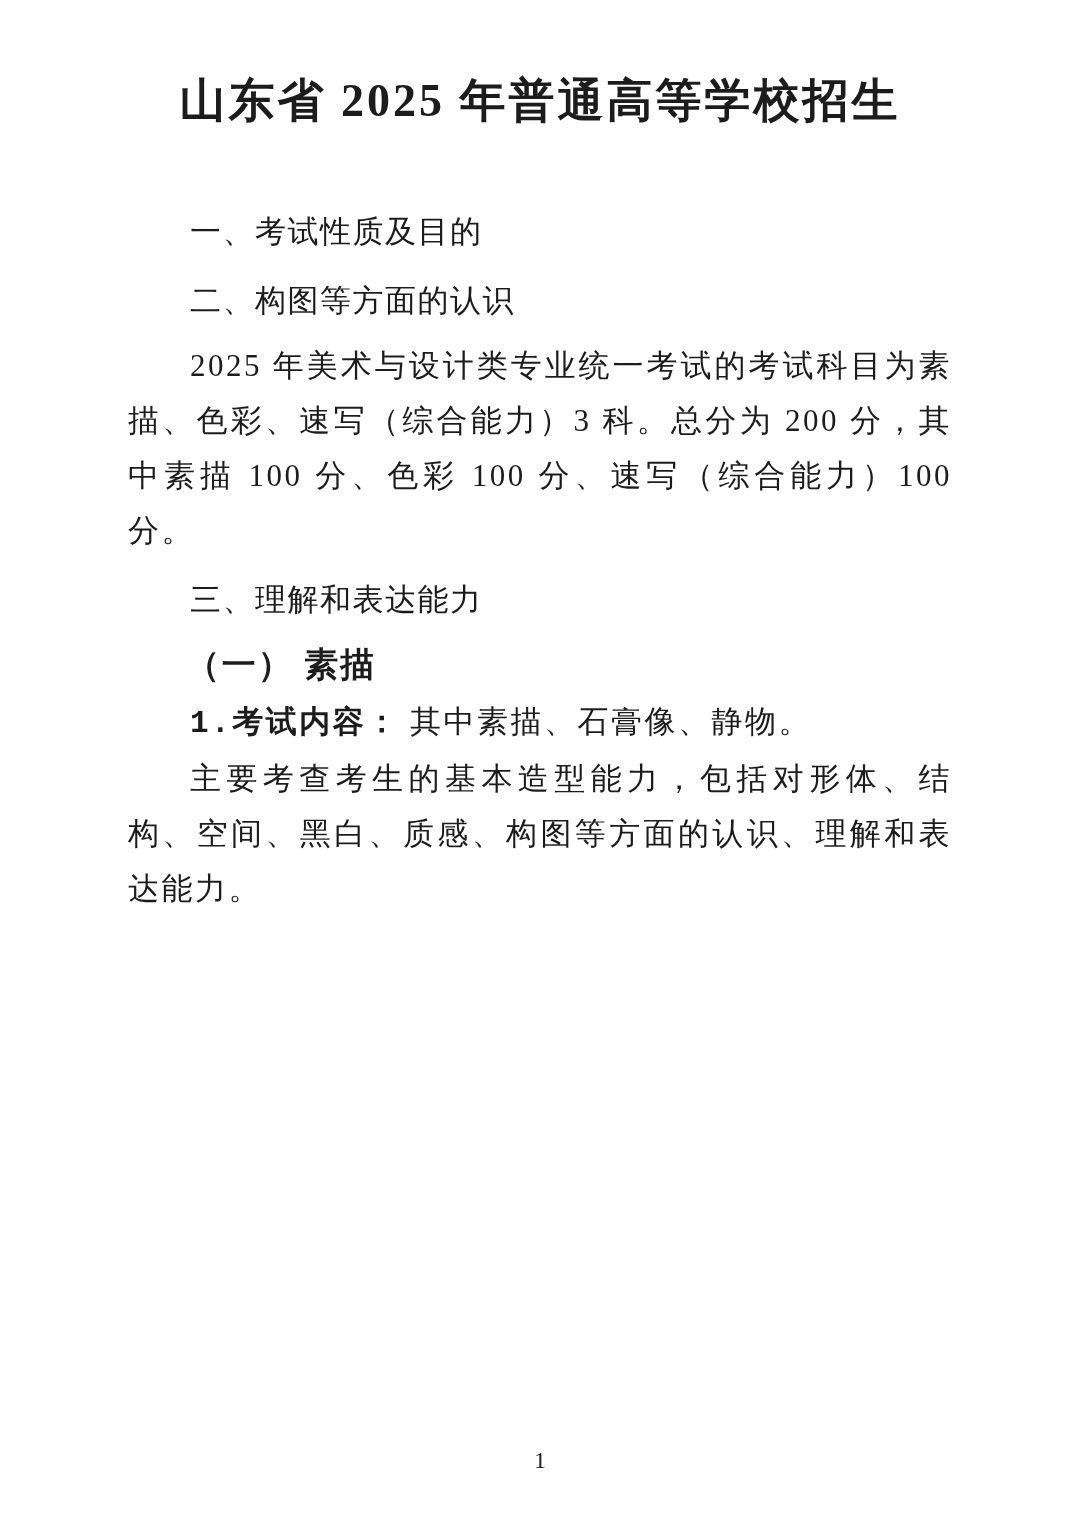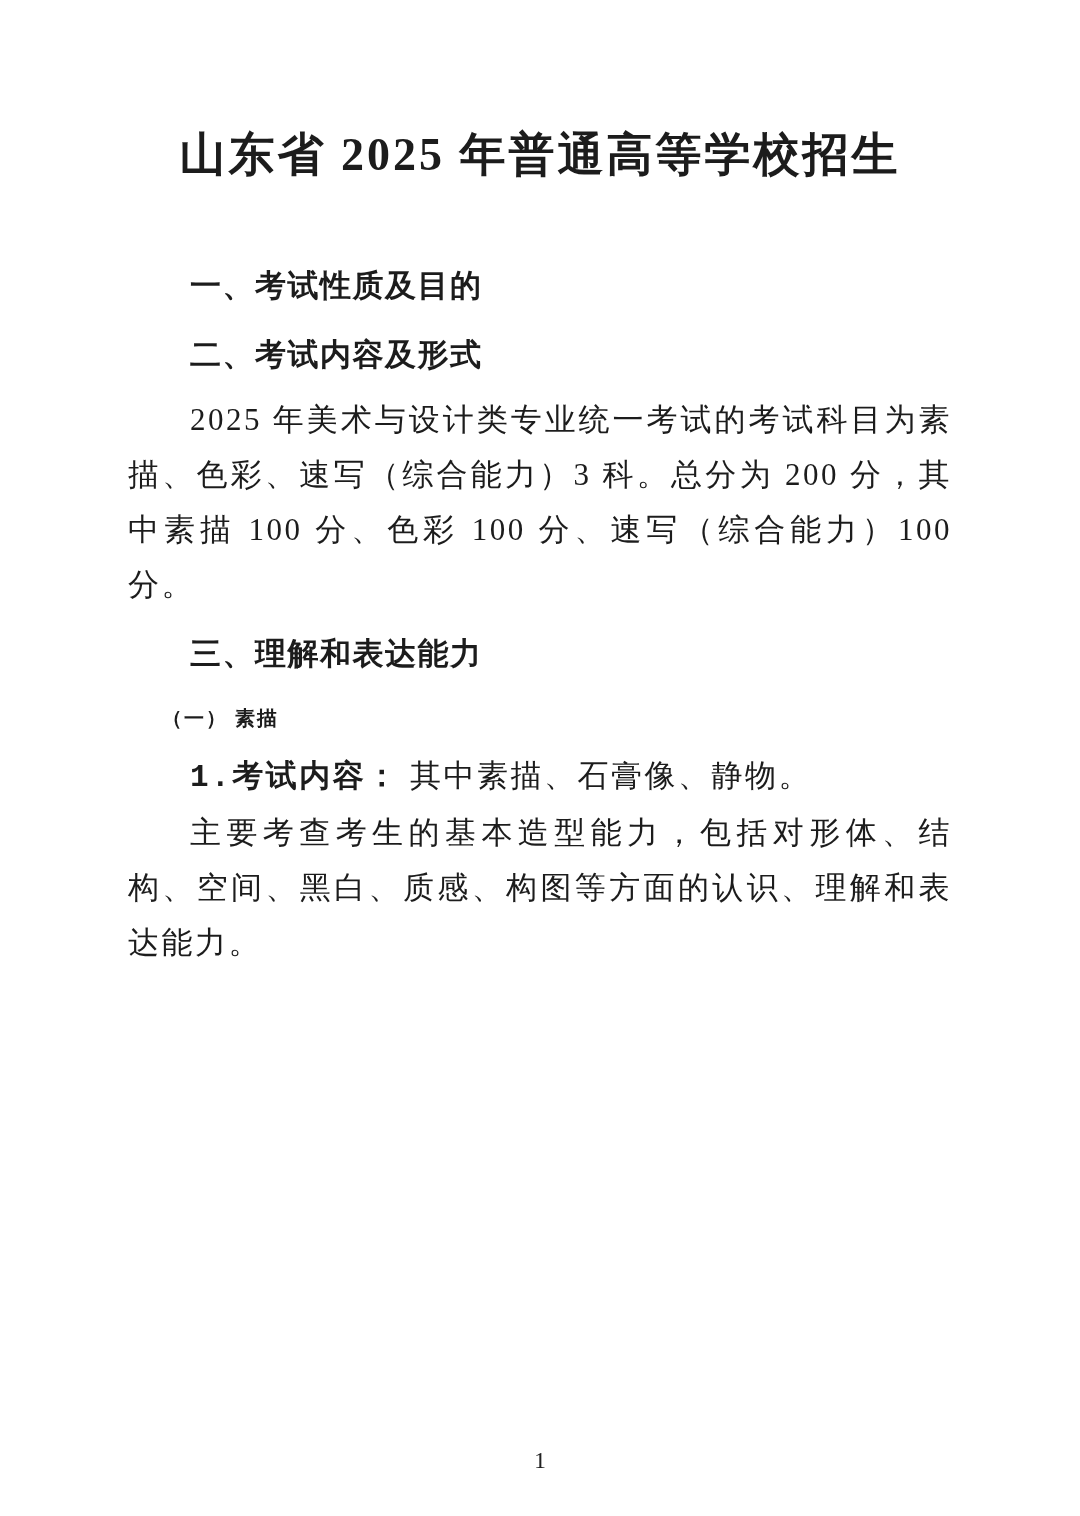--- a/index.html
+++ b/index.html
@@ -7,21 +7,21 @@
     padding: 0;
     background: #ffffff;
   }
   .page {
     position: relative;
     width: 1080px;
     height: 1516px;
     margin: 0 auto;
     background: #ffffff;
     box-sizing: border-box;
-    padding: 118px 128px 0 128px;
+    padding: 64px 128px 0 128px;
     color: #1c1c1c;
     font-family: "Liberation Serif", "DejaVu Serif", serif;
     overflow: hidden;
   }
   .doc-title {
     margin: 0 0 66px 0;
     text-align: center;
     font-size: 46px;
     font-weight: 700;
     line-height: 74px;
@@ -35,30 +35,30 @@
     font-size: 31px;
     line-height: 55px;
     text-align: justify;
     text-justify: inter-character;
     text-indent: 2em;
     letter-spacing: 2.5px;
   }
   .heading {
     margin: 14px 0 10px 0;
     font-family: "Liberation Sans", "DejaVu Sans", sans-serif;
-    font-weight: 700;
+    font-weight: 400;
     font-size: 31px;
     line-height: 55px;
     text-indent: 2em;
     letter-spacing: 1.5px;
   }
   .subheading {
     margin: 4px 0 2px 0;
     font-weight: 700;
-    font-size: 20px;
+    font-size: 34px;
     line-height: 55px;
     text-indent: 1.7em;
     letter-spacing: 2px;
   }
   .labeled-label {
     font-family: Liberation Mono, monospace;
     font-weight: 700;
   }
   .page-number {
     position: absolute;
@@ -76,21 +76,21 @@
 
 <div class="page">
 
   <h1 class="doc-title">
     <span class="title-line">山东省 2025 年普通高等学校招生</span>
   </h1>
 
 
   <h2 class="heading">一、考试性质及目的</h2>
 
-  <h2 class="heading">二、考试内容及形式</h2>
+  <h2 class="heading">二、构图等方面的认识</h2>
   <p class="para">2025 年美术与设计类专业统一考试的考试科目为素描、色彩、速写（综合能力）3 科。总分为 200 分，其中素描 100 分、色彩 100 分、速写（综合能力）100 分。</p>
 
   <h2 class="heading">三、理解和表达能力</h2>
 
   <h3 class="subheading">（一） 素描</h3>
 
   <p class="para">
     <span class="labeled-label">1.考试内容：</span>
     <span>其中素描、石膏像、静物。</span>
   </p>

